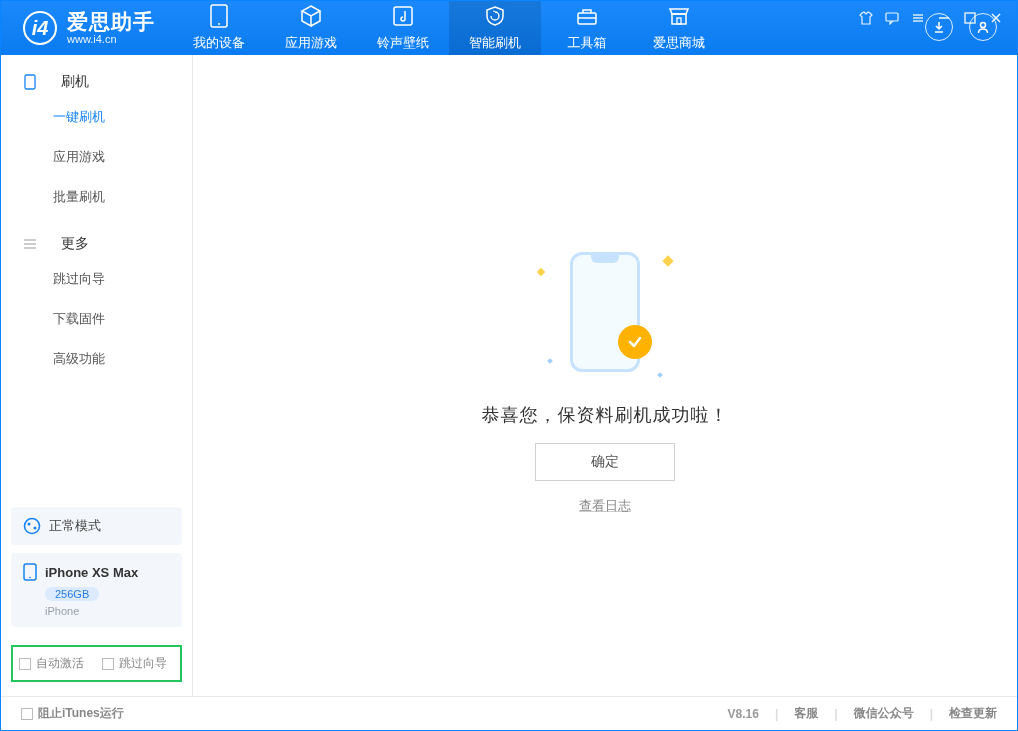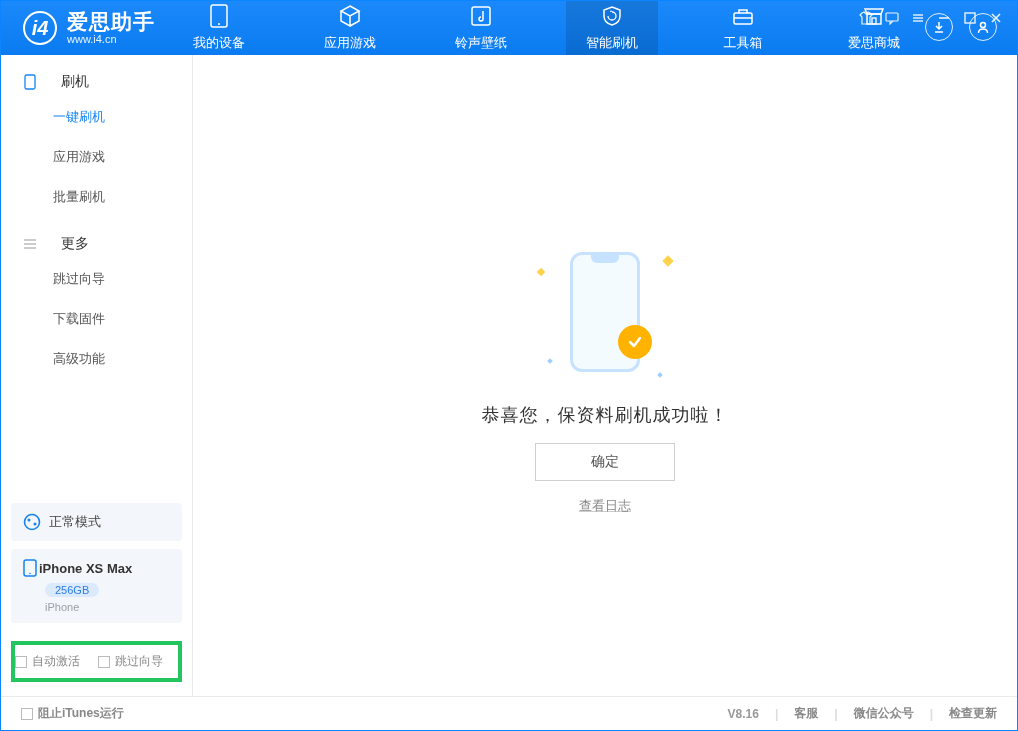--- a/index.html
+++ b/index.html
@@ -6,45 +6,45 @@
 body { font-family: "Microsoft YaHei", "PingFang SC", sans-serif; background: #fff; }
 .window { width: 1018px; height: 731px; border: 1px solid #0a84ff; display: flex; flex-direction: column; background: #fff; }
 
 
 .header { height: 54px; background: linear-gradient(to bottom, #1b89fb, #0a7bf0); display: flex; align-items: stretch; color: #fff; position: relative; }
 .logo-area { display: flex; align-items: center; padding: 0 18px 0 22px; gap: 10px; }
 .logo-badge { width: 34px; height: 34px; border: 2.5px solid #fff; border-radius: 50%; display: flex; align-items: center; justify-content: center; font-weight: bold; font-size: 20px; color: #fff; font-style: italic; }
 .logo-text { display: flex; flex-direction: column; line-height: 1; }
 .logo-title { font-size: 21px; font-weight: 600; letter-spacing: 1px; }
 .logo-sub { font-size: 11px; opacity: 0.9; margin-top: 2px; }
-.nav { display: flex; gap: 39px; }
+.nav { display: flex; }
 .nav-item { width: 92px; display: flex; flex-direction: column; align-items: center; justify-content: center; gap: 6px; cursor: pointer; font-size: 13px; }
 .nav-item.active { background: rgba(0,0,0,0.12); }
 .nav-icon { width: 24px; height: 24px; display: flex; align-items: center; justify-content: center; }
 .header-right { position: absolute; right: 14px; top: 10px; display: flex; gap: 12px; align-items: center; }
 .header-right-bottom { position: absolute; right: 20px; bottom: 14px; display: flex; gap: 16px; align-items: center; }
 .win-btn { width: 14px; height: 14px; cursor: pointer; opacity: 0.9; display: flex; align-items: center; justify-content: center; }
 .circle-btn { width: 28px; height: 28px; border: 1.8px solid rgba(255,255,255,0.85); border-radius: 50%; display: flex; align-items: center; justify-content: center; cursor: pointer; }
 
 
 .body { flex: 1; display: flex; overflow: hidden; }
 .sidebar { width: 192px; border-right: 1px solid #eaeaea; display: flex; flex-direction: column; background: #fff; }
 .sb-section { padding: 18px 0 6px 22px; font-size: 14px; color: #333; display: flex; align-items: center; gap: 24px; }
 .sb-section-icon { width: 14px; height: 14px; display: inline-flex; align-items: center; justify-content: center; }
 .sb-item { padding: 11px 0 11px 52px; font-size: 13px; color: #555; cursor: pointer; }
 .sb-item.active { color: #1584f5; }
 
 .sb-spacer { flex: 1; }
 .device-card { margin: 8px 10px; background: #f3f6fa; border-radius: 4px; padding: 10px 12px; font-size: 13px; color: #444; display: flex; align-items: center; gap: 8px; }
 .device-card2 { margin: 0 10px 8px; background: #f3f6fa; border-radius: 4px; padding: 10px 12px; font-size: 13px; color: #444; }
-.device-name-row { display: flex; align-items: center; gap: 2px; font-weight: 600; color: #333; }
+.device-name-row { display: flex; align-items: center; gap: 8px; font-weight: 600; color: #333; }
 .capacity-chip { display: inline-block; background: #dbeaff; color: #2a7de1; border-radius: 10px; padding: 1px 10px; font-size: 11px; margin: 6px 0 2px 22px; }
 .device-type { font-size: 11px; color: #9aa0a8; margin-left: 22px; margin-top: 2px; }
 
-.checkbox-row { margin: 10px 10px 14px; border: 4px solid #22c55e; padding: 8px 0; display: flex; gap: 18px; font-size: 12px; color: #888; }
+.checkbox-row { margin: 10px 10px 14px; border: 2px solid #22c55e; padding: 8px 6px; display: flex; gap: 18px; font-size: 12px; color: #888; }
 .chk { display: flex; align-items: center; gap: 5px; cursor: pointer; }
 .chk-box { width: 12px; height: 12px; border: 1px solid #bbb; }
 
 
 .main { flex: 1; display: flex; flex-direction: column; align-items: center; justify-content: center; gap: 16px; }
 .phone-illus { width: 170px; height: 150px; position: relative; display: flex; align-items: center; justify-content: center; }
 .phone-body { width: 70px; height: 120px; border: 3px solid #c6e2ff; border-radius: 12px; background: #f4fbff; position: relative; }
 .phone-notch { position: absolute; top: 0; left: 50%; transform: translateX(-50%); width: 28px; height: 8px; background: #c6e2ff; border-radius: 0 0 6px 6px; }
 .check-badge { position: absolute; right: 38px; bottom: 28px; width: 34px; height: 34px; background: #ffb300; border-radius: 50%; display: flex; align-items: center; justify-content: center; }
 .sparkle { position: absolute; width: 6px; height: 6px; background: #ffd24d; transform: rotate(45deg); }

